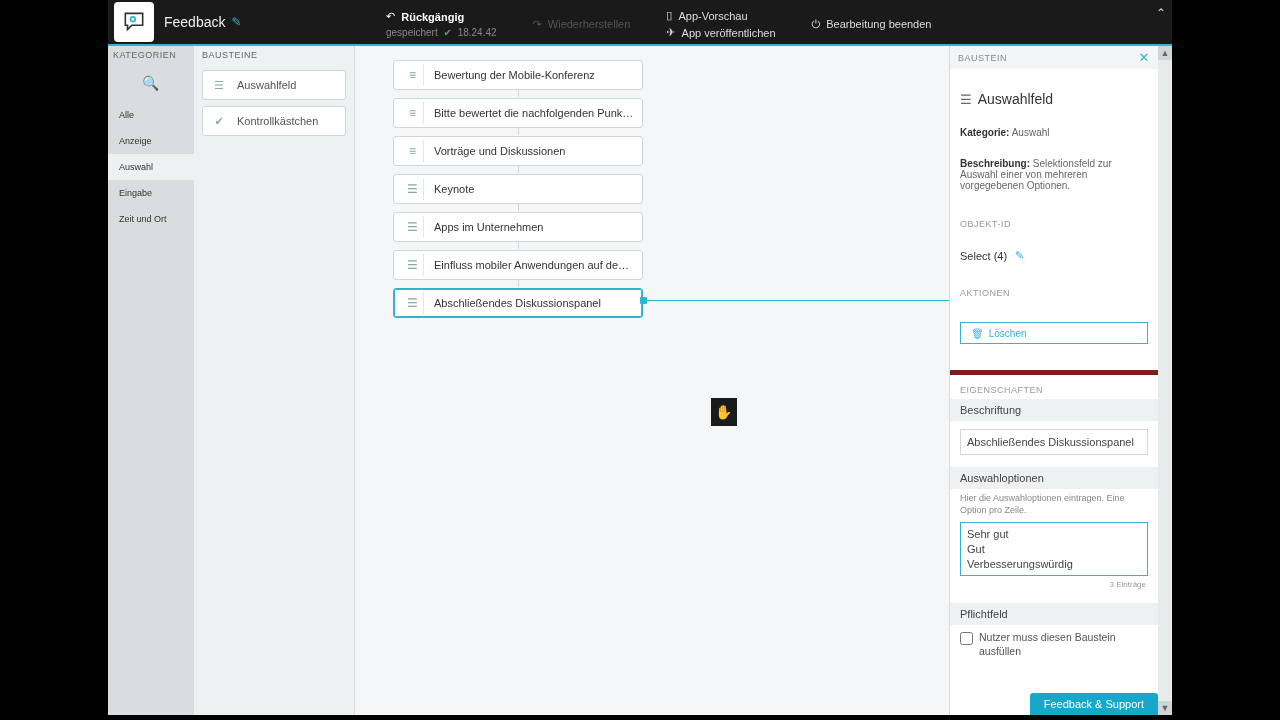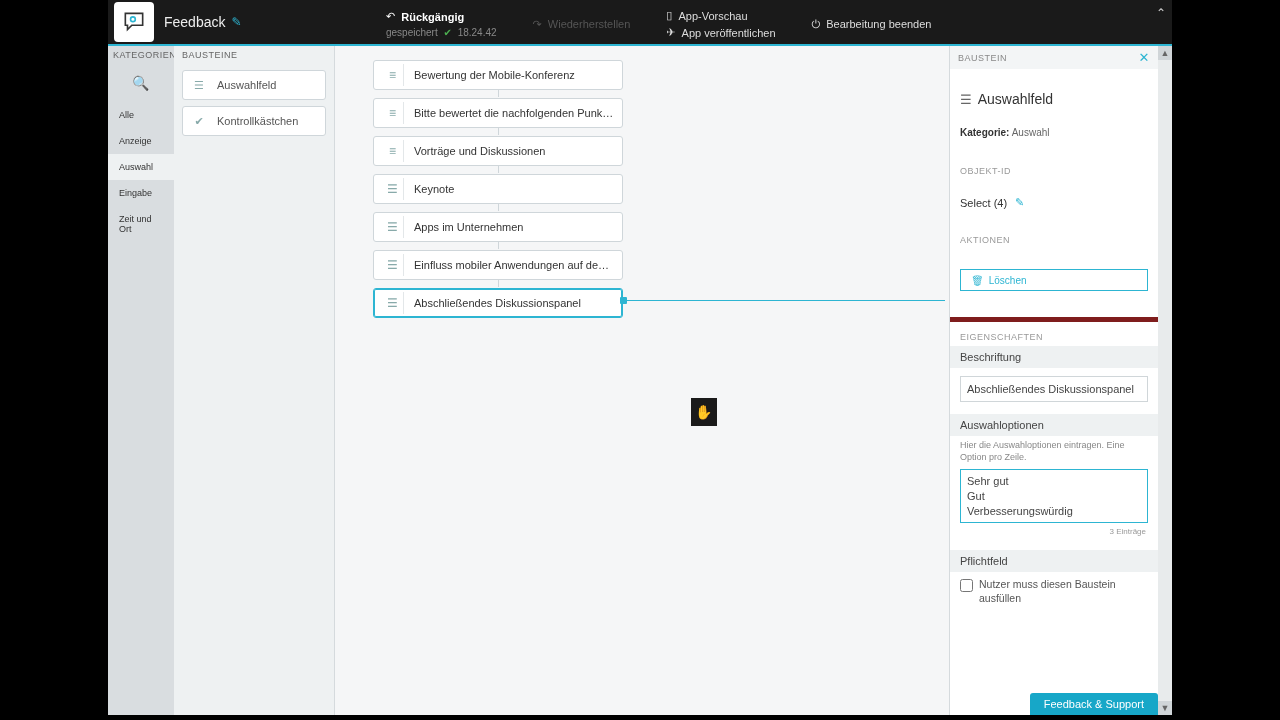--- a/index.html
+++ b/index.html
@@ -45,21 +45,21 @@
   .top-right { margin-left: auto; display: flex; flex-direction: column; align-items: flex-end; padding: 4px 14px 4px 0; gap: 4px; }
   .tr-row { display: flex; align-items: center; gap: 14px; font-size: 11px; }
   .tr-row .link { color: #ddd; display: flex; align-items: center; gap: 4px; cursor: pointer; }
   .chev-up { position: absolute; right: 6px; top: 6px; font-size: 12px; color: #ccc; cursor: pointer; }
 
   
   .body { flex: 1; display: flex; border-top: 2px solid #2db5d2; min-height: 0; }
 
   
   .rail {
-    width: 66px;
+    width: 86px;
     background: #d9dde0;
     font-size: 9px;
     color: #333;
   }
   .rail .rail-hdr { font-size: 9px; color: #666; padding: 4px 5px; letter-spacing: 0.5px; }
   .rail-search { height: 30px; display: flex; align-items: center; justify-content: center; color: #555; font-size: 14px; margin: 4px 0; }
   .rail-item { padding: 8px 11px; cursor: pointer; color: #333; }
   .rail-item.active { background: #eef1f2; }
 
   
@@ -359,20 +359,21 @@
     <div class="inspector">
       <div class="insp-hdr-strip">
         <span>BAUSTEIN</span>
         <span class="insp-close">✕</span>
       </div>
       <div class="insp-title">
         <span class="t-icon">☰</span>
         <span>Auswahlfeld</span>
       </div>
       <div class="insp-kv"><b>Kategorie:</b> <span>Auswahl</span></div>
+      <div class="insp-kv"><b>Beschreibung:</b> <span>Selektionsfeld zur Auswahl einer von mehreren vorgegebenen Optionen.</span></div>
 
       <div class="insp-sec-lbl">OBJEKT-ID</div>
       <div class="insp-row">
         <span class="obj-id">Select (4)</span>
         <span class="obj-edit">✎</span>
       </div>
 
       <div class="insp-sec-lbl">AKTIONEN</div>
       <button class="btn-del">
         <span>🗑</span>

